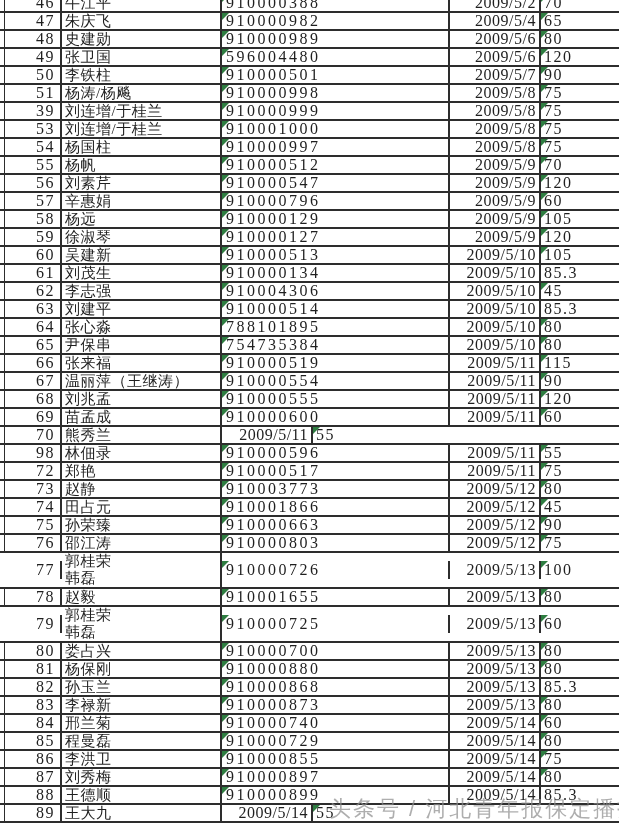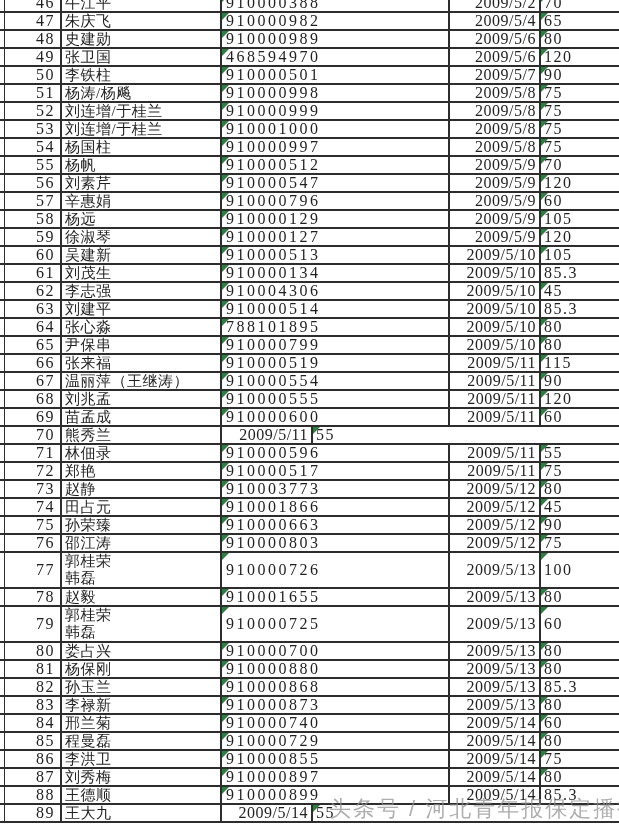--- a/index.html
+++ b/index.html
@@ -4,21 +4,21 @@
 <style>
   * { margin:0; padding:0; box-sizing:border-box; }
   html,body { width:619px; height:828px; background:#ffffff; overflow:hidden; }
   body { font-family:"Liberation Serif", serif; color:#1f1f1f; position:relative; }
 
   .stage { position:absolute; top:0; left:0; width:619px; height:828px; overflow:hidden; }
 
   .table { position:absolute; top:-5px; left:0; width:619px; }
 
   .tr { display:flex; height:18px; border-bottom:2px solid #2d2d2d; background:#ffffff; }
-  .tr.tall { height:36px; }
+  .tr.tall { height:36px;align-items:center; }
 
   .td { display:flex; align-items:center; overflow:hidden; position:relative; }
 
   .c-sliver { width:5px;  border-right:1px solid #2d2d2d; }
   .c-no     { width:57px; border-right:2px solid #2d2d2d; justify-content:flex-end; padding-right:5px;
               font-size:16px; letter-spacing:1.5px; }
   .c-name   { width:160px; border-right:2px solid #2d2d2d; padding-left:3px;
               font-size:15px; letter-spacing:0.5px; white-space:pre-line; line-height:17px; }
   .c-id     { width:228px; border-right:2px solid #2d2d2d; font-size:16px; letter-spacing:2.5px; }
   .c-id .txt { padding-left:4px; }
@@ -80,21 +80,21 @@
       <span class="flag"></span>
       <span class="txt">80</span>
     </div>
   </div>
       <div class="tr">
     <div class="td c-sliver"></div>
     <div class="td c-no">49</div>
     <div class="td c-name">张卫国</div>
     <div class="td c-id">
       <span class="flag"></span>
-      <span class="txt">468594970</span>
+      <span class="txt">596004480</span>
     </div>
     <div class="td c-date">2009/5/6</div>
     <div class="td c-value">
       <span class="flag"></span>
       <span class="txt">120</span>
     </div>
   </div>
       <div class="tr">
     <div class="td c-sliver"></div>
     <div class="td c-no">50</div>
@@ -118,21 +118,21 @@
       <span class="txt">910000998</span>
     </div>
     <div class="td c-date">2009/5/8</div>
     <div class="td c-value">
       <span class="flag"></span>
       <span class="txt">75</span>
     </div>
   </div>
       <div class="tr">
     <div class="td c-sliver"></div>
-    <div class="td c-no">52</div>
+    <div class="td c-no">39</div>
     <div class="td c-name">刘连增/于桂兰</div>
     <div class="td c-id">
       <span class="flag"></span>
       <span class="txt">910000999</span>
     </div>
     <div class="td c-date">2009/5/8</div>
     <div class="td c-value">
       <span class="flag"></span>
       <span class="txt">75</span>
     </div>
@@ -304,21 +304,21 @@
       <span class="flag"></span>
       <span class="txt">80</span>
     </div>
   </div>
       <div class="tr">
     <div class="td c-sliver"></div>
     <div class="td c-no">65</div>
     <div class="td c-name">尹保串</div>
     <div class="td c-id">
       <span class="flag"></span>
-      <span class="txt">910000799</span>
+      <span class="txt">754735384</span>
     </div>
     <div class="td c-date">2009/5/10</div>
     <div class="td c-value">
       <span class="flag"></span>
       <span class="txt">80</span>
     </div>
   </div>
       <div class="tr">
     <div class="td c-sliver"></div>
     <div class="td c-no">66</div>
@@ -380,21 +380,21 @@
     <div class="td c-no">70</div>
     <div class="td c-name">熊秀兰</div>
     <div class="td c-date">2009/5/11</div>
     <div class="td c-value">
       <span class="flag"></span>
       <span class="txt">55</span>
     </div>
   </div>
       <div class="tr">
     <div class="td c-sliver"></div>
-    <div class="td c-no">71</div>
+    <div class="td c-no">98</div>
     <div class="td c-name">林佃录</div>
     <div class="td c-id">
       <span class="flag"></span>
       <span class="txt">910000596</span>
     </div>
     <div class="td c-date">2009/5/11</div>
     <div class="td c-value">
       <span class="flag"></span>
       <span class="txt">55</span>
     </div>

